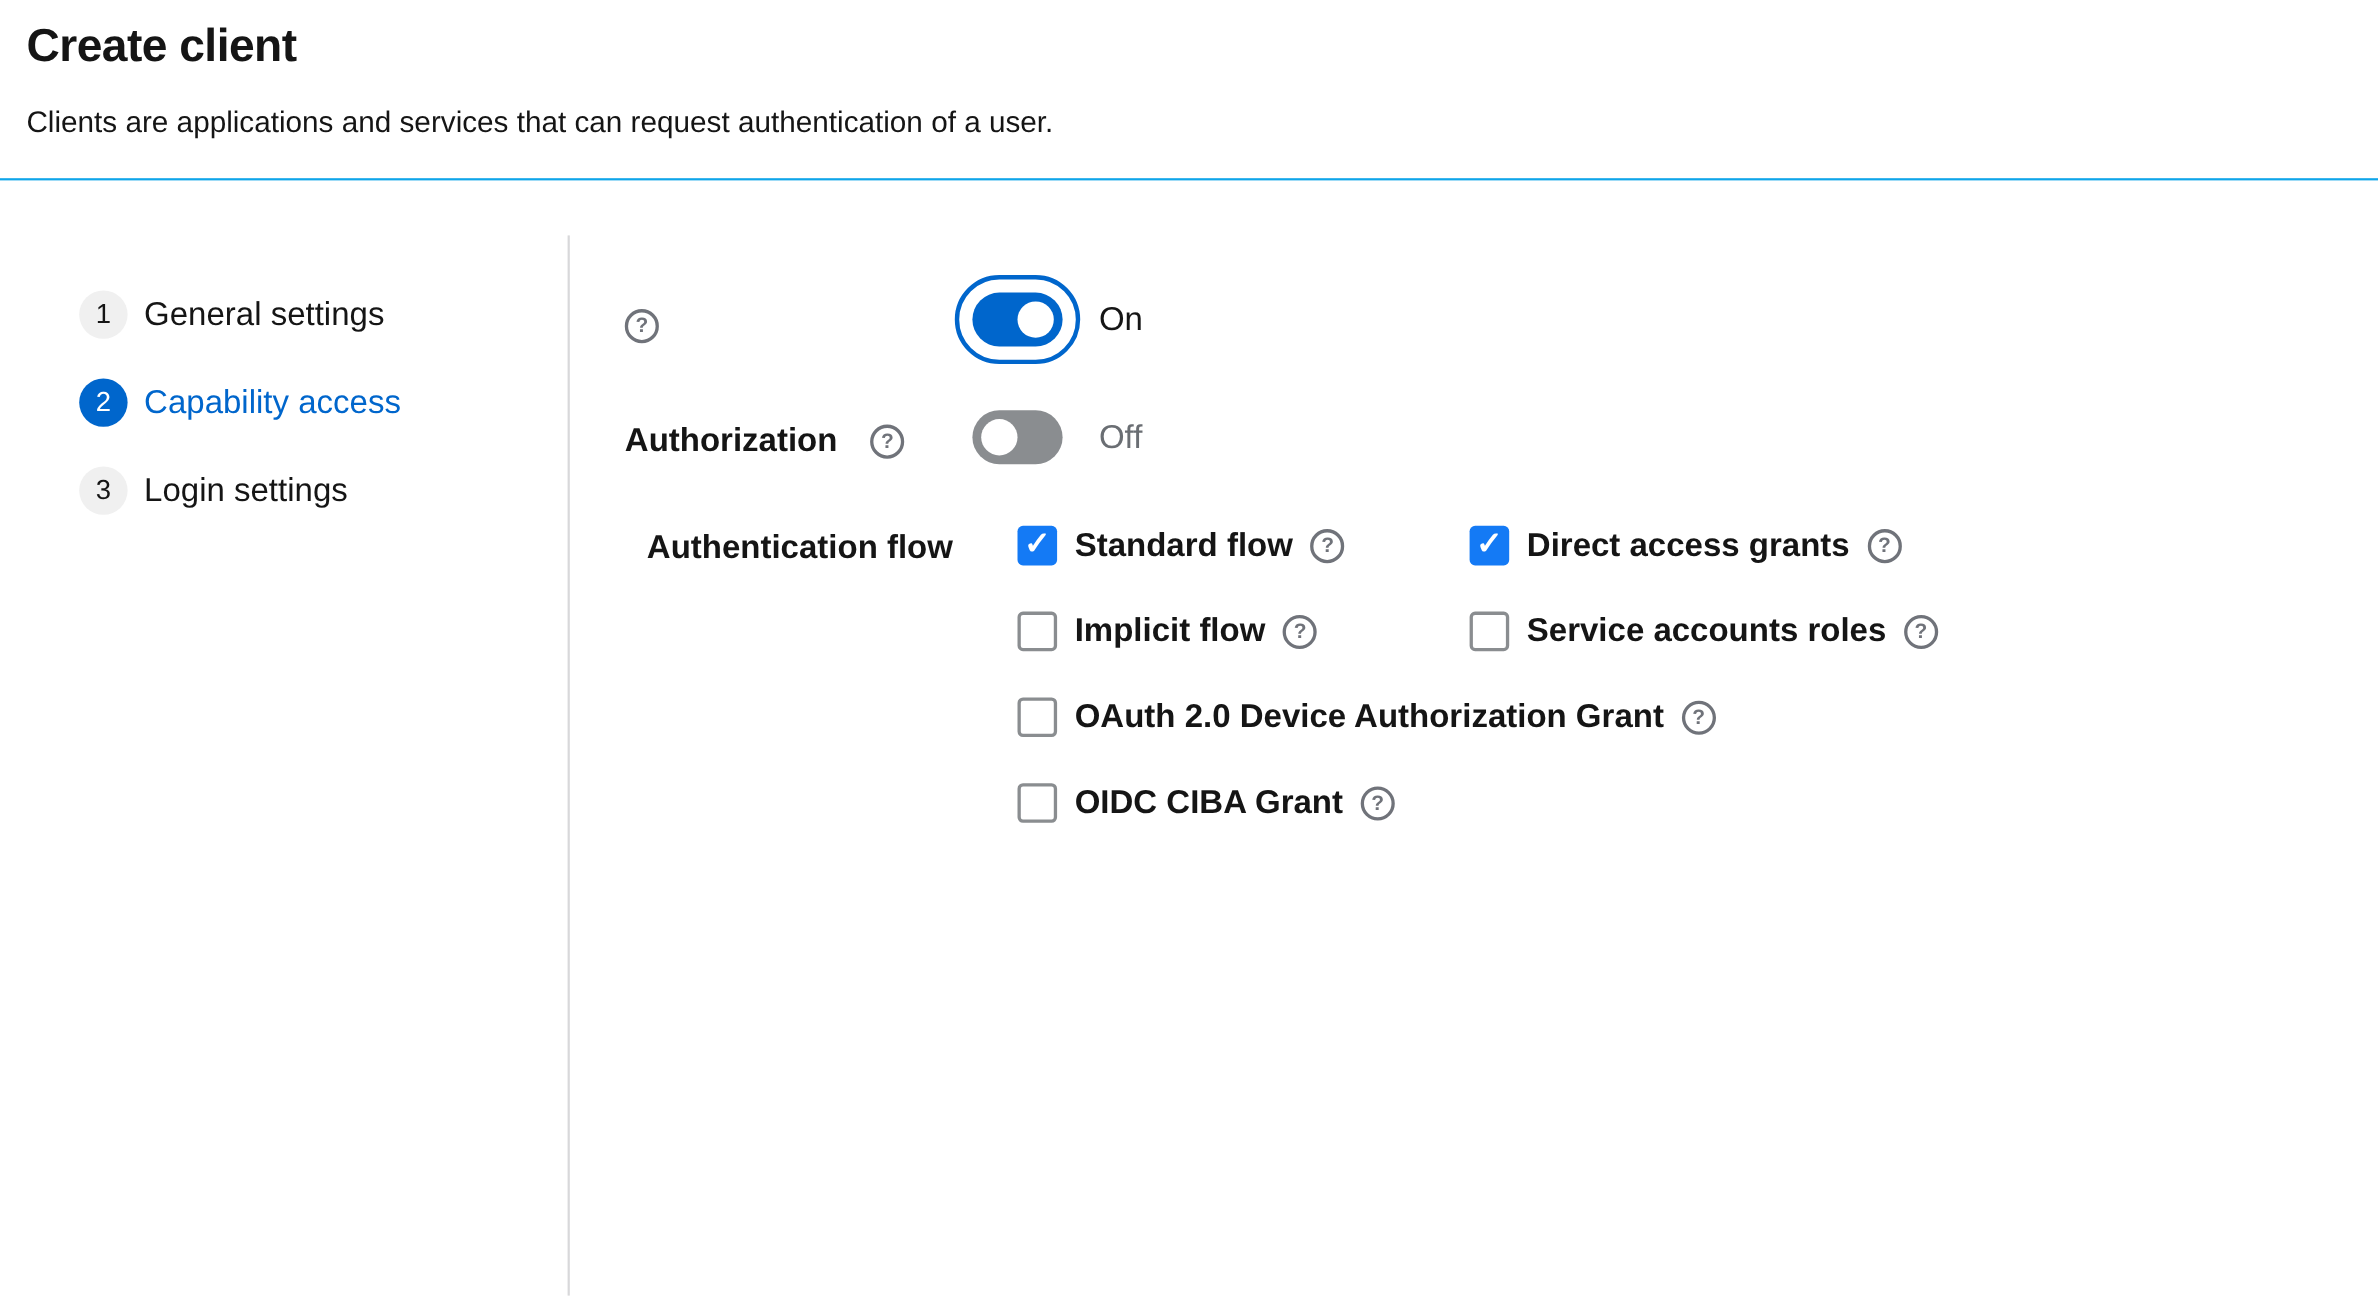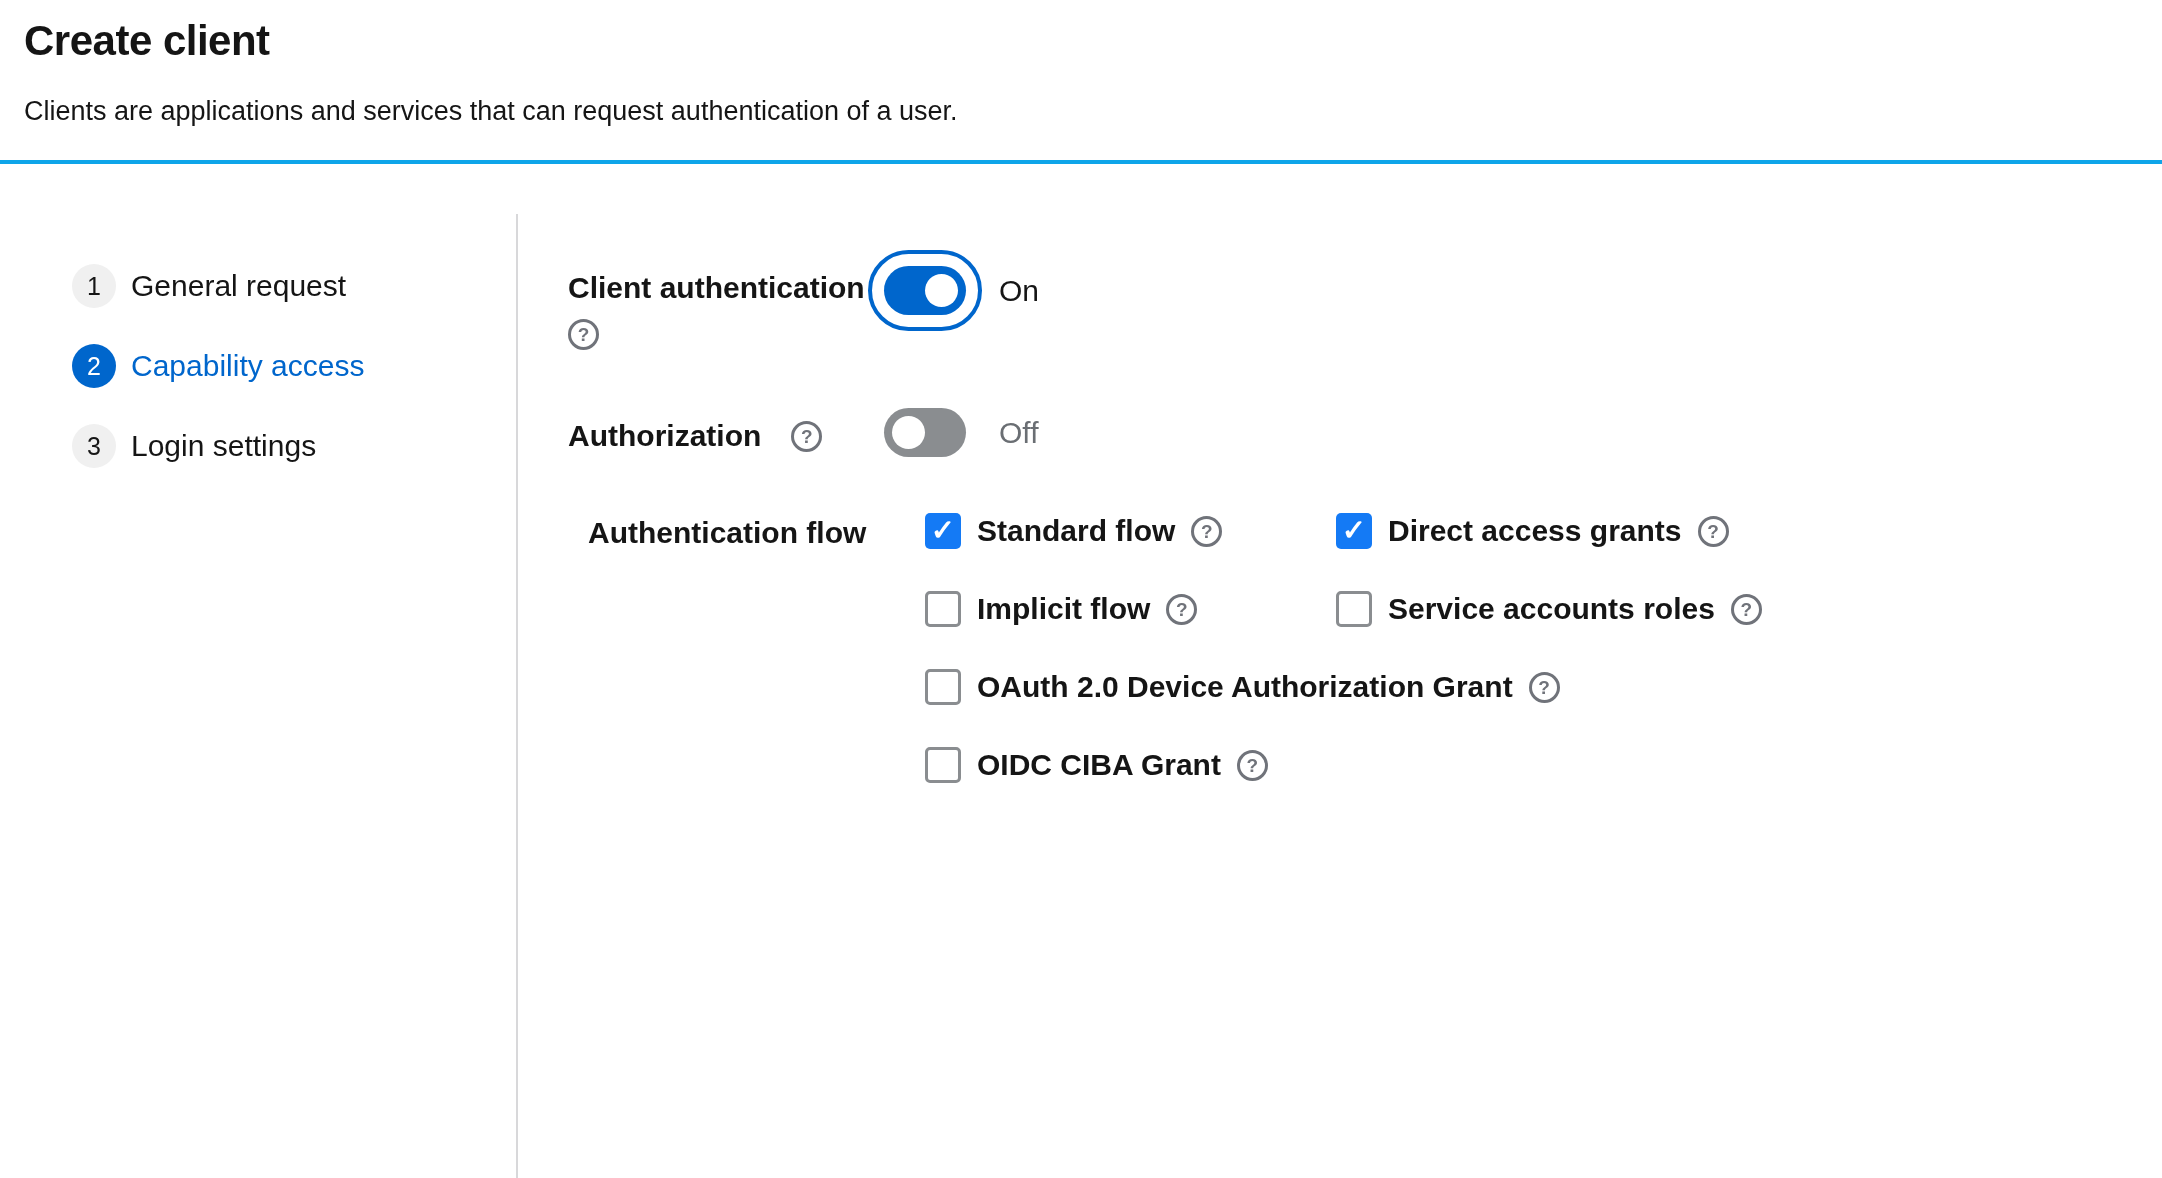--- a/index.html
+++ b/index.html
@@ -8,21 +8,21 @@
     background: #ffffff;
     font-family: "Liberation Sans", sans-serif;
     color: #151515;
     overflow: hidden;
   }
 
   
   .header {
     height: 164px;
     padding: 16px 40px 0 24px;
-    border-bottom: 4px solid #0ea5e9;
+    border-bottom: 2px solid #0ea5e9;
   }
   .page-title {
     font-size: 42px;
     font-weight: 700;
     letter-spacing: -0.5px;
     line-height: 50px;
   }
   .page-desc {
     margin-top: 28px;
     font-size: 27px;
@@ -180,37 +180,36 @@
   <header class="header">
     <h1 class="page-title">Create client</h1>
     <p class="page-desc">Clients are applications and services that can request authentication of a user.</p>
   </header>
 
   <div class="wizard">
 
     <nav class="steps-nav">
       <div class="step" data-active="false">
         <span class="step-num">1</span>
-        <span class="step-label">General request</span>
+        <span class="step-label">General settings</span>
       </div>
       <div class="step" data-active="true">
         <span class="step-num">2</span>
         <span class="step-label">Capability access</span>
       </div>
       <div class="step" data-active="false">
         <span class="step-num">3</span>
         <span class="step-label">Login settings</span>
       </div>
     </nav>
 
     <main class="form">
 
       <div class="form-row row-client-auth">
         <div class="row-label">
-          <div>Client authentication</div>
           <span class="help label-help">
               <span>?</span>
             </span>
         </div>
         <div class="control" data-on="true">
           <div class="switch" data-focused="true">
             <span class="knob"></span>
           </div>
           <span class="state-text">On</span>
         </div>

